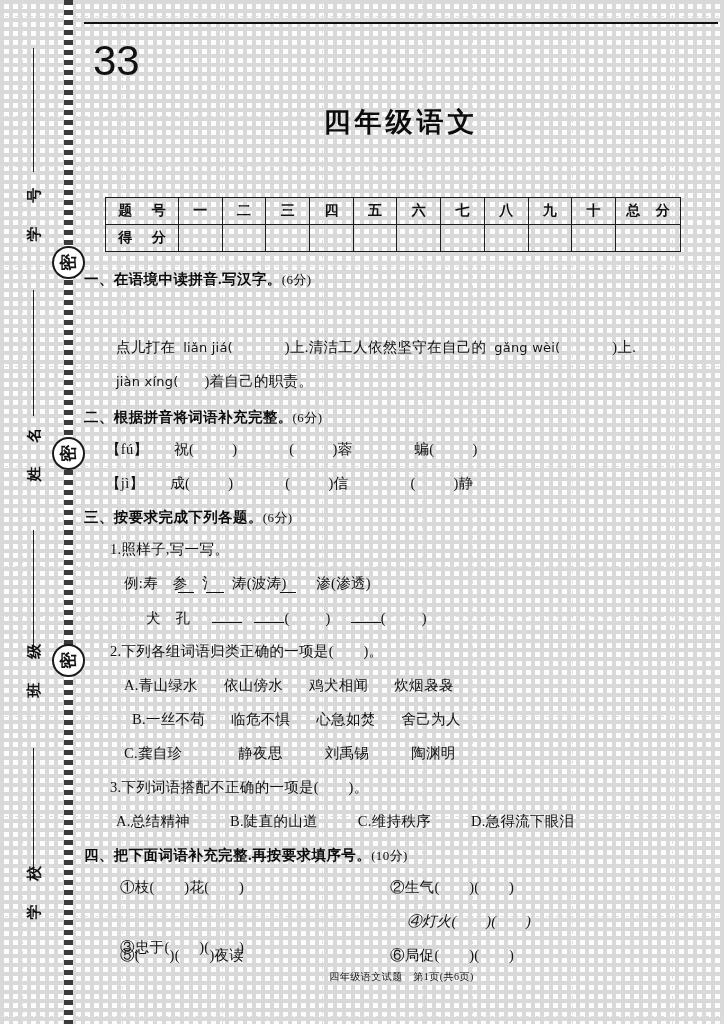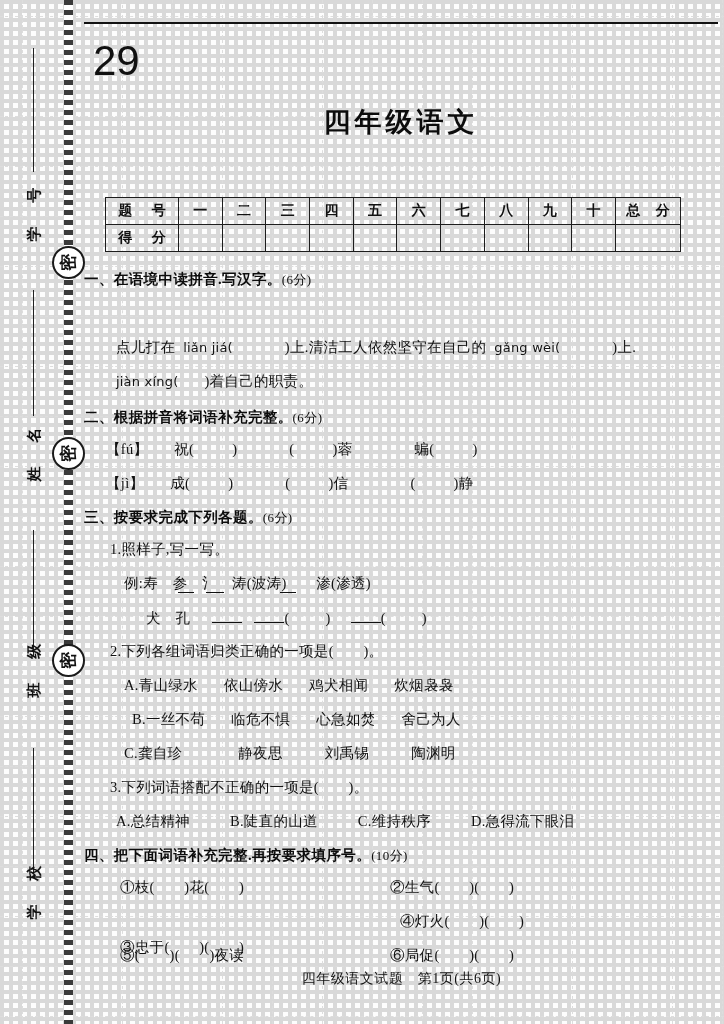--- a/index.html
+++ b/index.html
@@ -217,21 +217,21 @@
   .ul-w30 { width: 30px; }
   .ul-w150 { width: 150px; }
 
   .footer {
     position: absolute;
     left: 1px;
     right: 0;
     top: 948px;
     text-align: center;
     font-family: "Liberation Serif", "DejaVu Serif", serif;
-    font-size: 14px;
+    font-size: 10px;
     color: #111;
     letter-spacing: 0.5px;
   }
   .sp-s { display: inline-block; width: 8px; }
   .sp-l { display: inline-block; width: 26px; }
 </style>
 </head>
 <body>
 
 <div id="page">
@@ -289,21 +289,21 @@
     <div class="vrule" style="top:748px;height:126px;"></div>
     <div class="vlabel" style="top:890px;">学 校</div>
 
     <div class="seal" style="top:246px;">密</div>
     <div class="seal" style="top:437px;">密</div>
     <div class="seal" style="top:644px;">密</div>
   </div>
 
   <div class="content">
 
-    <div class="paper-num">29</div>
+    <div class="paper-num">33</div>
     <div class="title">四年级语文</div>
 
     <table class="score-table">
       <tbody>
           <tr>
         <td class="head-label">题 号</td>
         <td>一</td>
         <td>二</td>
         <td>三</td>
         <td>四</td>
@@ -367,21 +367,21 @@
     <div class="line" style="top:756px;left:26px;">3.下列词语搭配不正确的一项是(　　)。</div>
 
     <div class="line" style="top:790px;left:32px;"><span>A.总结精神</span><span style="display:inline-block;width:40px;"></span><span>B.陡直的山道</span><span style="display:inline-block;width:40px;"></span><span>C.维持秩序</span><span style="display:inline-block;width:40px;"></span><span>D.急得流下眼泪</span></div>
 
     <div class="q-head" style="top:824px;"><span>四、把下面词语补充完整.再按要求填序号。</span><span class="pts">(10分)</span></div>
 
     <div class="line" style="top:856px;left:36px;"><span>①</span><span>枝(　　)花(　　)</span></div>
     <div class="line" style="top:856px;left:306px;"><span>②</span><span>生气(　　)(　　)</span></div>
 
     <div class="line" style="top:916px;left:36px;font-family:Liberation Serif, serif;"><span>③</span><span>忠于(　　)(　　)</span></div>
-    <div class="line" style="top:890px;left:316px;"><span>④</span><span>灯火(　　)(　　)</span></div>
+    <div class="line" style="top:890px;left:323px;font-style:italic;"><span>④</span><span>灯火(　　)(　　)</span></div>
 
     <div class="line" style="top:924px;left:36px;"><span>⑤</span><span>(　　)(　　)夜读</span></div>
     <div class="line" style="top:924px;left:306px;"><span>⑥</span><span>局促(　　)(　　)</span></div>
 
 
     <div class="footer">四年级语文试题　第1页(共6页)</div>
   </div>
 </div>
 
 </body></html>

